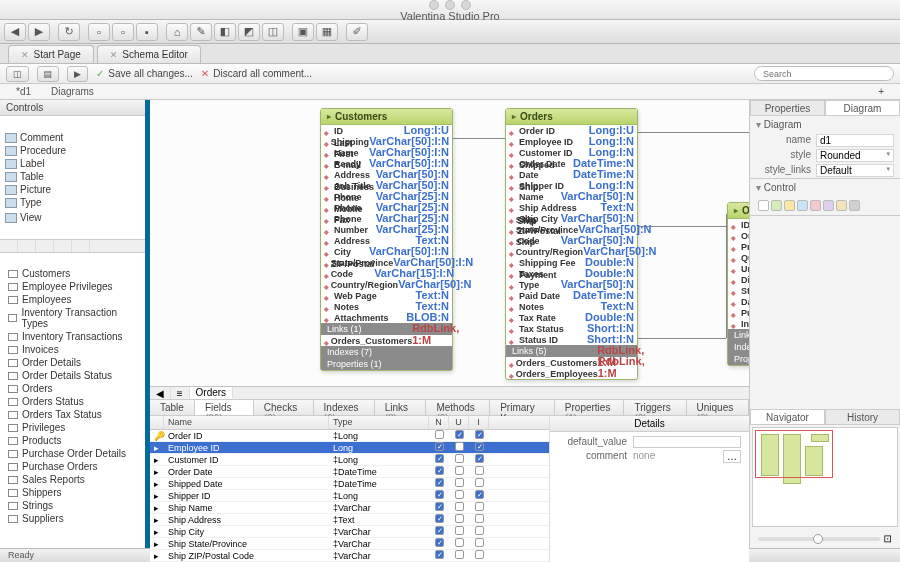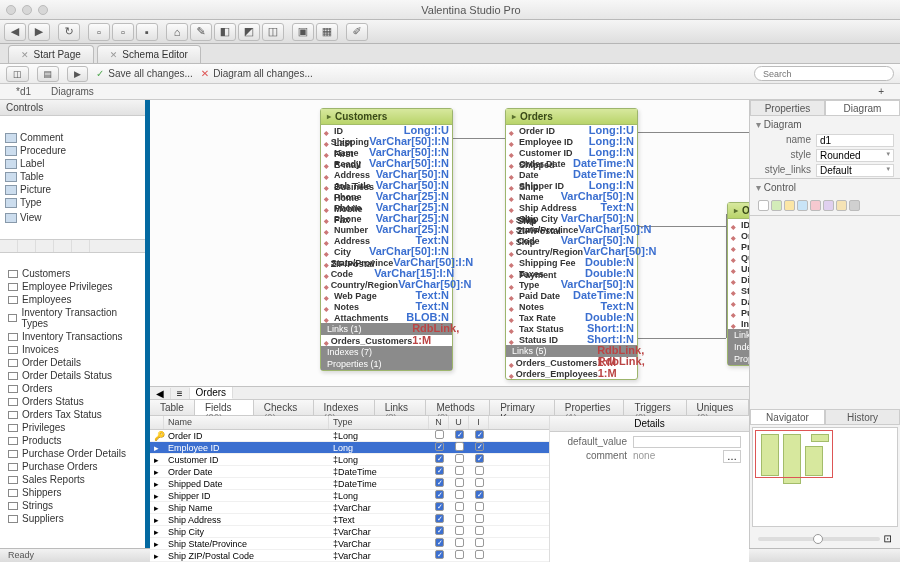--- a/index.html
+++ b/index.html
@@ -1,18 +1,18 @@
 <!DOCTYPE html>
 <html><head>
 <meta charset="utf-8">
 <style>
 * { margin: 0; padding: 0; box-sizing: border-box; font-family: "Lucida Grande", Arial, sans-serif; font-size: 10px; }
 body { width: 900px; height: 562px; background: #ececec; overflow: hidden; position: relative; }
 
-.titlebar { height: 20px; background: linear-gradient(#f7f7f7,#e6e6e6); display: flex; align-items: center; padding: 0 6px; border-bottom: 1px solid #b9b9b9; }
+.titlebar { height: 20px; background: linear-gradient(#f7f7f7,#e6e6e6); display: flex; align-items: center; padding: 0 6px; border-bottom: 1px solid #b9b9b9; flex-direction: column; }
 .traffic { display: flex; gap: 6px; }
 .dot { width: 10px; height: 10px; border-radius: 50%; background: #d7d7d7; border: 1px solid #bbb; }
 .title { flex: 1; text-align: center; color: #555; font-size: 11px; }
 
 .toolbar { height: 24px; background: linear-gradient(#f5f5f5,#dedede); display: flex; align-items: center; gap: 2px; padding: 0 4px; border-bottom: 1px solid #b5b5b5; }
 .tbtn { width: 22px; height: 18px; background: linear-gradient(#fbfbfb,#e2e2e2); border: 1px solid #bcbcbc; border-radius: 3px; display: flex; align-items: center; justify-content: center; font-size: 11px; color: #555; }
 .tbtn.gap { margin-left: 6px; }
 
 .tabbar { height: 20px; background: #e4e4e4; display: flex; align-items: flex-end; padding-left: 8px; border-bottom: 1px solid #bcbcbc; }
 .apptab { padding: 3px 12px; background: linear-gradient(#f8f8f8,#e5e5e5); border: 1px solid #bcbcbc; border-bottom: none; border-radius: 4px 4px 0 0; margin-right: 3px; font-size: 10px; color: #333; display: flex; gap: 5px; align-items: center; }
@@ -137,21 +137,21 @@
 <div class="secondbar">
   <div class="sbtn">◫</div>
   <div class="sbtn">▤</div>
   <div class="sbtn">▶</div>
   <div class="link">
       <span style="color:#5a5">✓</span>
       <span>Save all changes...</span>
     </div>
   <div class="link">
       <span style="color:#d55">✕</span>
-      <span>Diagram all changes...</span>
+      <span>Discard all comment...</span>
     </div>
   <input class="searchbox" placeholder="Search" style="">
 </div>
 
 <div class="thirdbar">
   <span>*d1</span>
   <span>Diagrams</span>
   <span style="margin-left:auto">+</span>
 </div>
 

